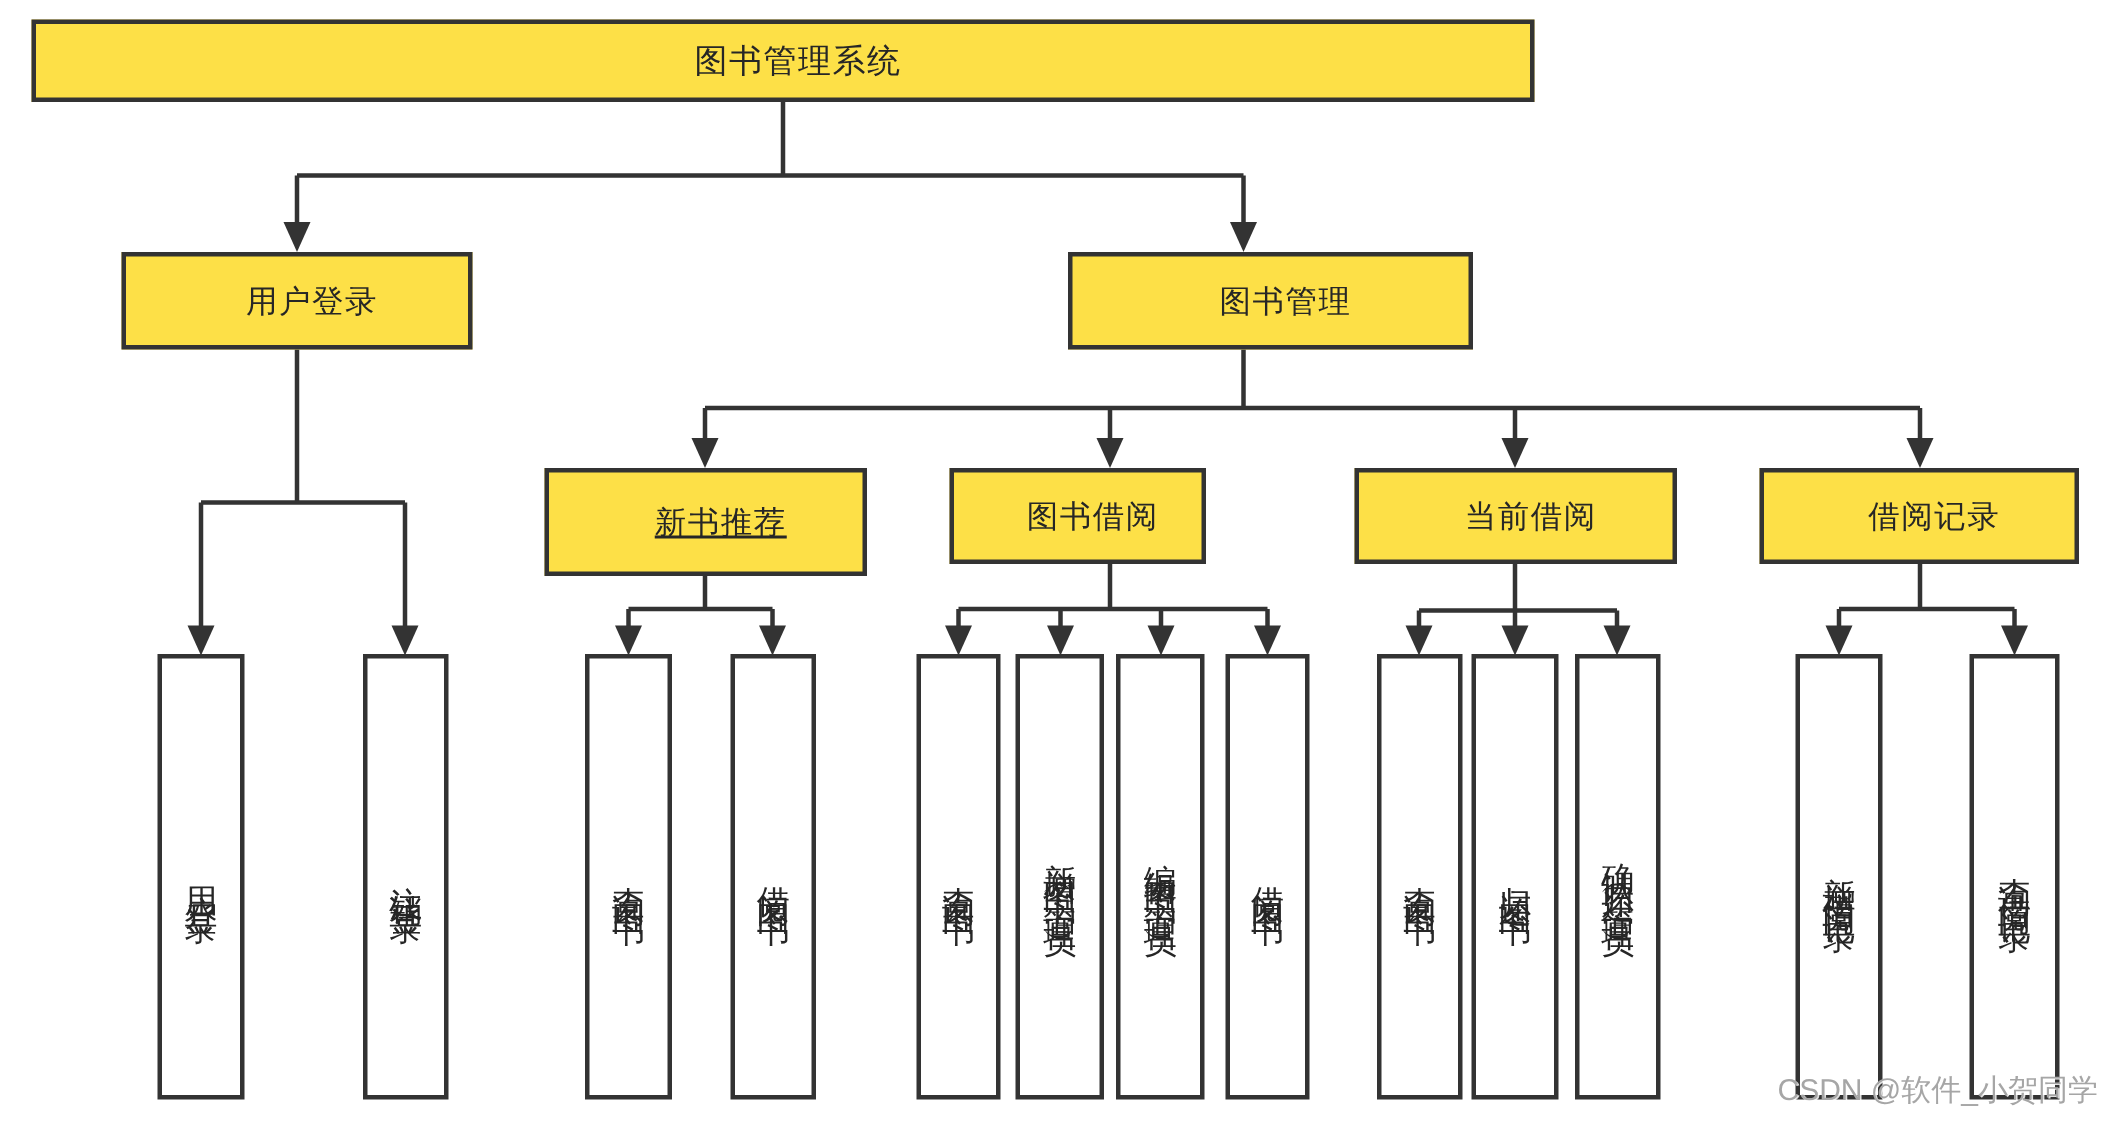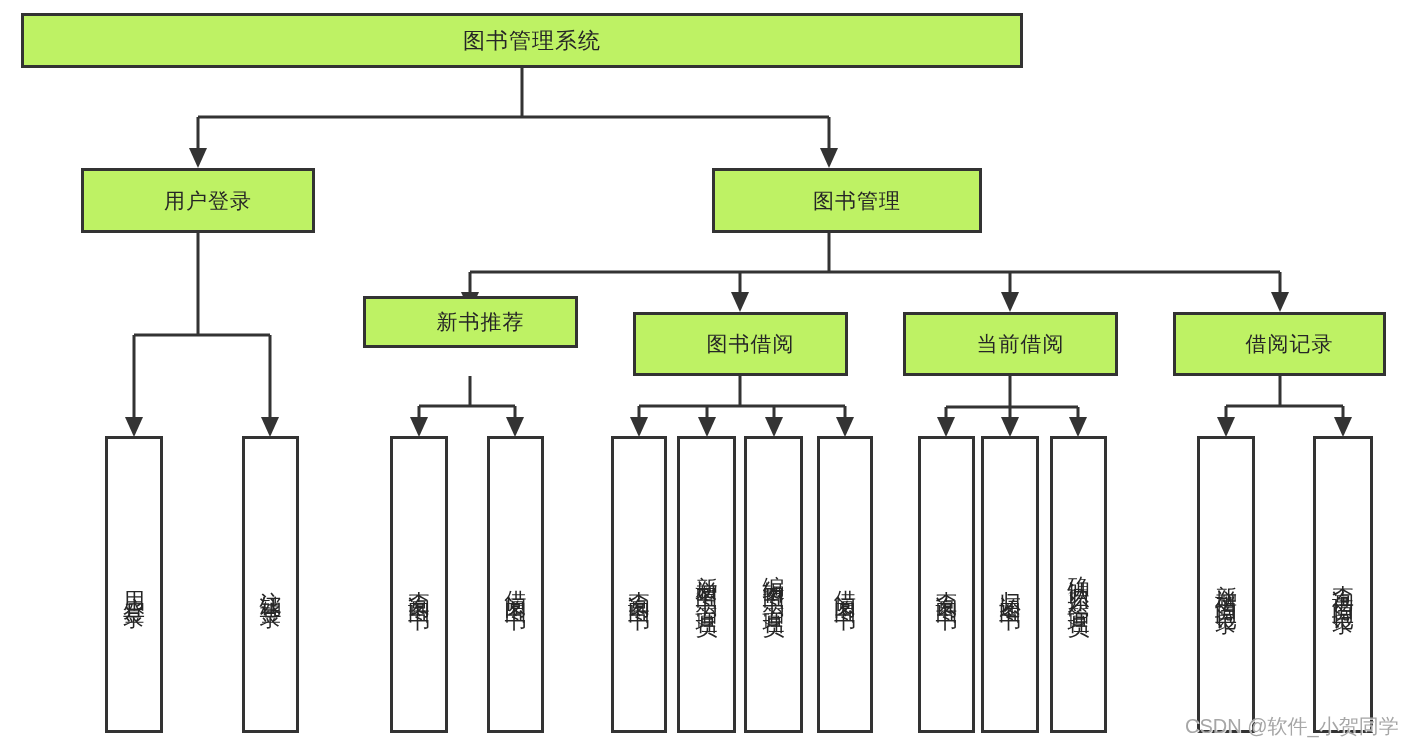--- a/index.html
+++ b/index.html
@@ -24,21 +24,21 @@
     fill: none;
   }
   svg.connectors polygon {
     fill: #333333;
     stroke: none;
   }
   .box {
     position: absolute;
     box-sizing: border-box;
     border: 3px solid #333333;
-    background: #bef264;
+    background: #fde047;
     display: flex;
     align-items: center;
     justify-content: center;
     font-size: 21px;
     letter-spacing: 1px;
     color: #262626;
     text-align: center;
     padding-left: 20px;
   }
   .box.root { font-size: 22px; }
@@ -125,22 +125,22 @@
       <polygon points="1217,417 1235,417 1226,437"></polygon>
       <polygon points="1334,417 1352,417 1343,437"></polygon>
     </g>
   </svg>
 
   <div class="box root" style="left:21px; top:13px; width:1002px; height:55px;">图书管理系统</div>
 
   <div class="box" style="left:81px; top:168px; width:234px; height:65px;">用户登录</div>
   <div class="box" style="left:712px; top:168px; width:270px; height:65px;">图书管理</div>
 
-  <div class="box" style="left:363px; top:296px; width:215px; height:52px;">新书推荐</div>
-  <div class="box" style="left:633px; top:312px; width:215px; height:64px;">图书借阅</div>
+  <div class="box" style="left:363px; top:312px; width:215px; height:72px;text-decoration:underline;">新书推荐</div>
+  <div class="box" style="left:633px; top:312px; width:171px; height:64px;">图书借阅</div>
   <div class="box" style="left:903px; top:312px; width:215px; height:64px;">当前借阅</div>
   <div class="box" style="left:1173px; top:312px; width:213px; height:64px;text-align:right;">借阅记录</div>
 
   <div class="vbox" style="left:105px; width:58px;">
     <span class="vtext">用户登录</span>
   </div>
   <div class="vbox" style="left:242px; width:57px;">
     <span class="vtext">注销登录</span>
   </div>
 

